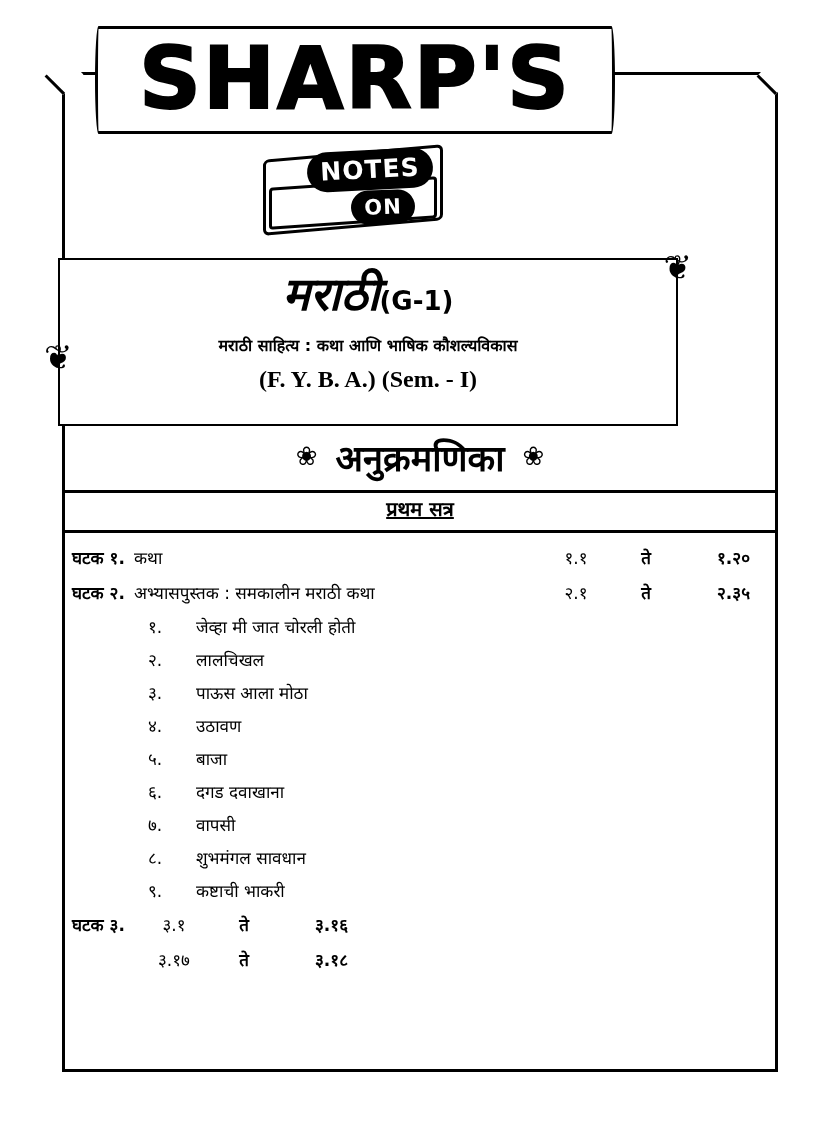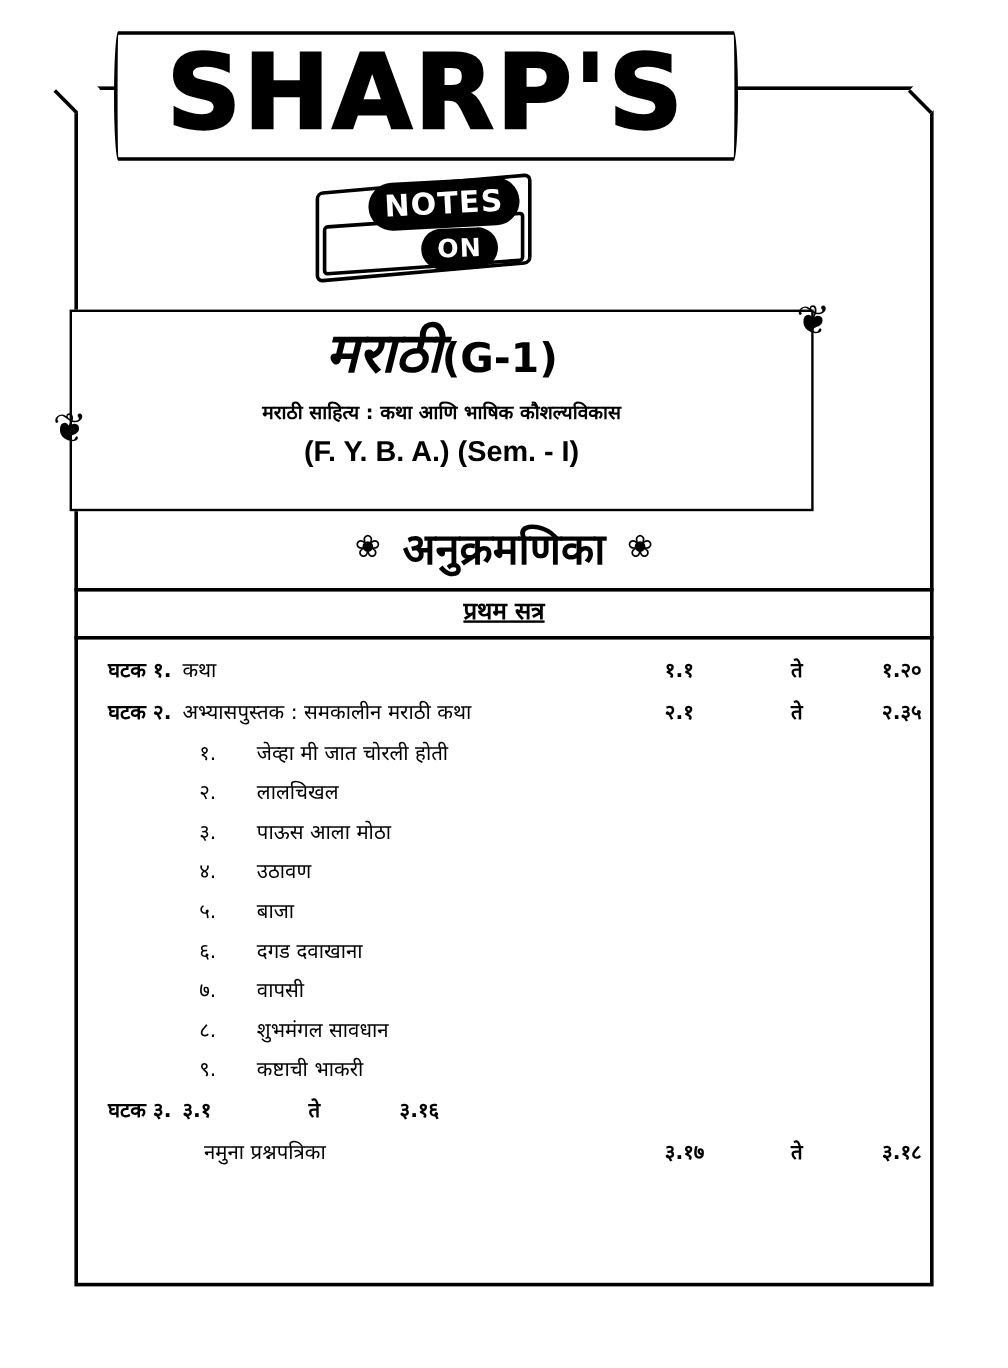--- a/index.html
+++ b/index.html
@@ -164,30 +164,30 @@
   .title-main {
     margin-top: 6px;
     font-family: "DejaVu Sans", sans-serif;
     font-weight: bold;
     font-style: italic;
     font-size: 46px;
     line-height: 56px;
   }
   .title-main .g1 {
     font-style: normal;
-    font-size: 34px;
+    font-size: 26px;
   }
   .title-sub {
     font-family: "DejaVu Sans", sans-serif;
     font-weight: bold;
     font-size: 16px;
     line-height: 34px;
   }
   .title-sub2 {
-    font-family: Liberation Sans, sans-serif;
+    font-family: Liberation Serif, serif;
     font-weight: bold;
     font-size: 24px;
     line-height: 32px;
   }
   .corner-orn {
     position: absolute;
     font-size: 34px;
     line-height: 34px;
     font-family: "DejaVu Sans", sans-serif;
   }
@@ -231,21 +231,21 @@
     text-align: center;
     font-family: "DejaVu Sans", sans-serif;
     font-weight: bold;
     font-size: 20px;
     line-height: 26px;
     text-decoration: underline;
   }
 
   .toc {
     position: absolute;
-    left: 74px;
+    left: 56px;
     top: 540px;
     width: 716px;
     font-family: "DejaVu Sans", sans-serif;
     font-size: 17px;
   }
   .toc-row {
     display: flex;
     align-items: baseline;
     padding: 6px 0 6px 0;
   }
@@ -254,22 +254,22 @@
     padding-left: 16px;
     box-sizing: border-box;
     font-weight: bold;
   }
   .toc-row .c-title {
     flex: 1;
     font-weight: normal;
   }
   .toc-row .c-from {
     width: 80px;
-    text-align: left;
-    font-weight: bold;
+    text-align: center;
+    font-weight: normal;
   }
   .toc-row .c-te {
     width: 60px;
     text-align: center;
     font-weight: bold;
   }
   .toc-row .c-to {
     width: 96px;
     text-align: right;
     padding-right: 22px;
@@ -389,20 +389,19 @@
 
     <div class="toc-row">
       <div class="c-unit">घटक ३.</div>
       <div class="c-from">३.१</div>
       <div class="c-te">ते</div>
       <div class="c-to">३.१६</div>
     </div>
 
     <div class="toc-row indent">
       <div class="c-unit"></div>
-      <div class="c-title">नमुना प्रश्नपत्रिका</div>
       <div class="c-from">३.१७</div>
       <div class="c-te">ते</div>
       <div class="c-to">३.१८</div>
     </div>
 
   </div>
 </div>
 
 </body></html>

